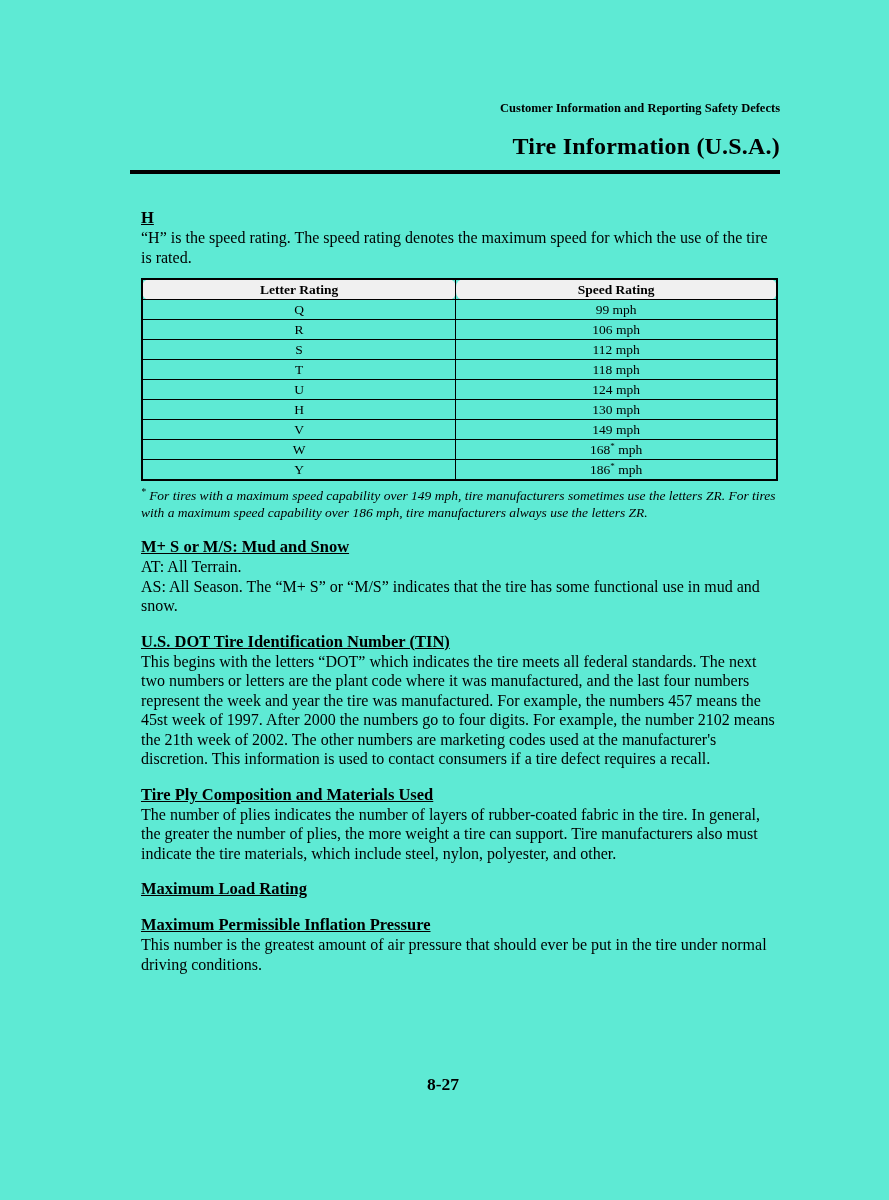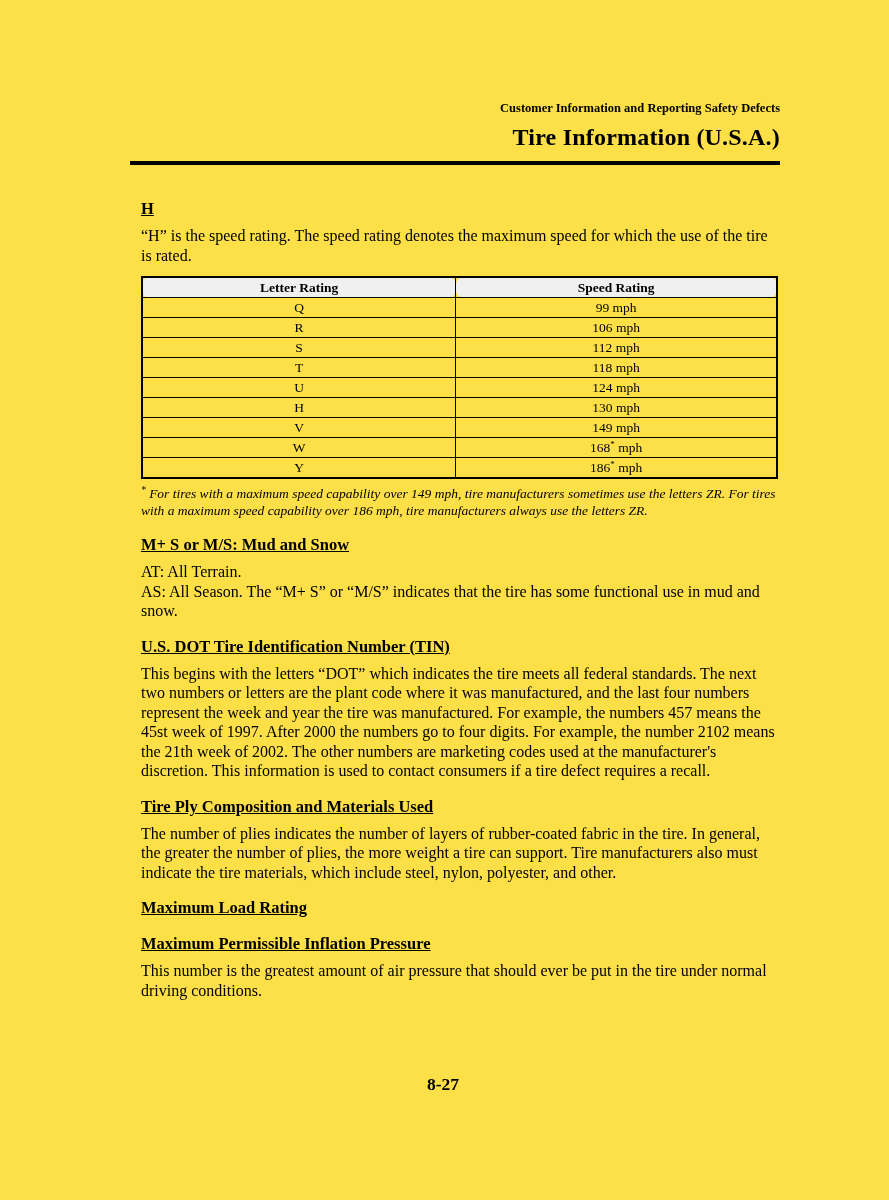--- a/index.html
+++ b/index.html
@@ -1,29 +1,29 @@
 <!DOCTYPE html>
 <html><head>
 <meta charset="utf-8">
 <style>
   html,body{margin:0;padding:0;background:#e8e8e8;}
   .page{
-    position:relative;width:889px;height:1200px;background:#fde047;
+    position:relative;width:889px;height:1200px;background:#5eead4;
     font-family:"Liberation Serif", serif;color:#000;overflow:hidden;
     margin:0 auto;
   }
   .doc{position:absolute;left:130px;top:100px;width:650px;}
   .doc-header{text-align:right;}
   .eyebrow{font-weight:bold;font-size:12.5px;line-height:16px;}
-  .doc-title{font-weight:bold;font-size:24px;line-height:29px;margin-top:7px;letter-spacing:.2px;}
+  .doc-title{font-weight:bold;font-size:24px;line-height:29px;margin-top:16px;letter-spacing:.2px;}
   .rule{height:4px;background:#000;margin-top:9px;}
   .content{padding-left:11px;}
   .sec-heading{font-size:16.5px;font-weight:bold;text-decoration:underline;margin-top:15px;line-height:21px;}
   .sec-heading.first{margin-top:33px;}
-  .para{font-size:16px;line-height:19.5px;margin-top:7px;}
+  .para{font-size:16px;line-height:19.5px;}
   table.speed{border-collapse:collapse;width:637px;margin-top:11px;font-size:13.5px;border:2px solid #000;}
   table.speed th, table.speed td{
     border:1.5px solid #000;text-align:center;padding:1px 4px;height:17px;line-height:15px;
   }
   table.speed th{font-weight:bold;background:#f0f0f0;border-radius:8px;}
   sup.fn{font-size:9px;vertical-align:super;line-height:0;}
   .footnote{font-size:13.5px;line-height:16.5px;margin-top:7px;font-style:italic;}
   .footnote sup.fn{font-size:9.5px;}
   .pagenum{position:absolute;top:1074px;left:118px;width:650px;text-align:center;font-weight:bold;font-size:17.5px;}
 </style>

